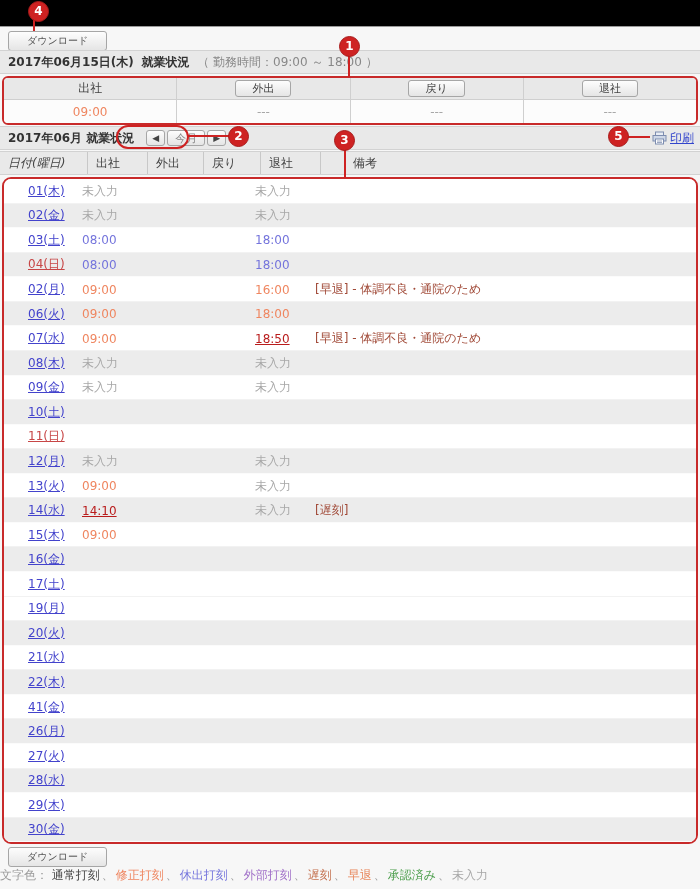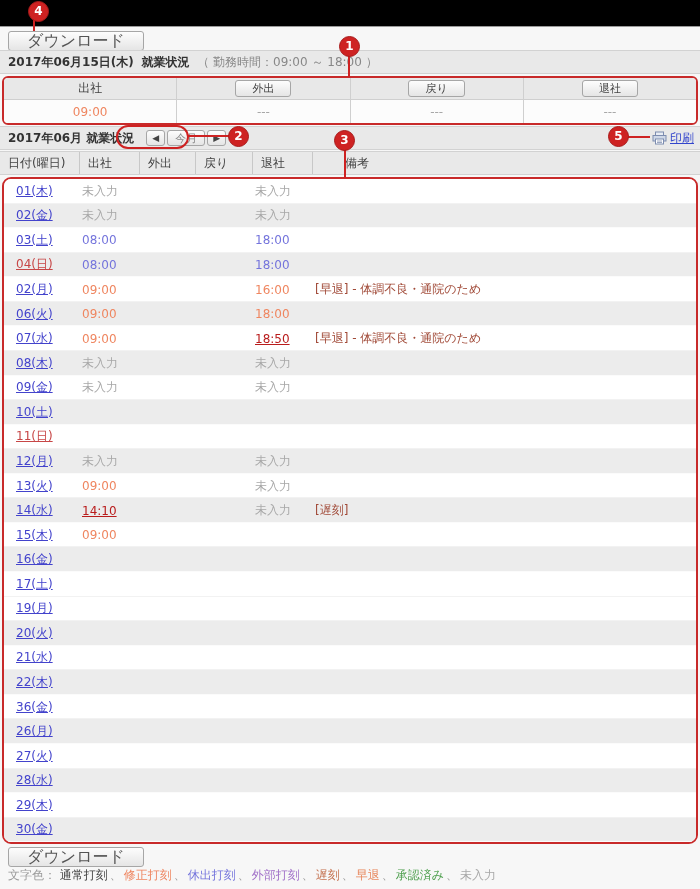--- a/index.html
+++ b/index.html
@@ -14,21 +14,21 @@
   }
   .topbar { position:absolute; left:0; top:0; width:700px; height:27px; background:#000; border-bottom:1px solid #9a9a9a; }
 
   
   .btn {
     display:inline-block;
     background: linear-gradient(#fdfdfd,#e5e5e5);
     border:1px solid #a6a6a6;
     border-radius:3px;
     color:#555;
-    font-size:16px;
+    font-size:10px;
     line-height:14px;
     padding:2px 14px;
     text-align:center;
     white-space:nowrap;
     cursor:pointer;
   }
   .dl-top { position:absolute; left:8px; top:31px; padding:2px 18px; }
   .dl-bottom { position:absolute; left:8px; top:847px; padding:2px 18px; }
 
   
@@ -71,44 +71,44 @@
   .print a { color:#3345cc; text-decoration:underline; }
 
   
   .col-head {
     position:absolute; left:0; top:151px; width:700px; height:24px;
     background:#e9e9e9; border-top:1px solid #d2d2d2; border-bottom:1px solid #d2d2d2;
     display:flex; align-items:stretch; color:#444; white-space:nowrap;
   }
   .ch { display:flex; align-items:center; padding-left:8px; border-right:1px solid #c8c8c8; }
   .ch:last-child { border-right:none; }
-  .ch.c0{width:80px;} .ch.c1{width:60px;} .ch.c2{width:56px;} .ch.c3{width:57px;} .ch.c4{width:60px;} .ch.c5{flex:1;margin-left:24px;}
+  .ch.c0{width:88px;font-style:italic;} .ch.c1{width:60px;} .ch.c2{width:56px;} .ch.c3{width:57px;} .ch.c4{width:60px;} .ch.c5{flex:1;margin-left:24px;}
 
   
   .mtable {
     position:absolute; left:2px; top:177px; width:696px; height:667px;
     border:2px solid #c82a2a; border-radius:9px; overflow:hidden;
     background:#fff; display:flex; flex-direction:column;
   }
   .mrow { flex:1; display:flex; align-items:center; background:#fff; box-shadow: inset 0 -1px 0 rgba(0,0,0,0.05); white-space:nowrap; }
   .mrow.alt { background:#ececec; box-shadow: inset 0 -1px 0 #fbfbfb; }
   .mc { overflow:hidden; }
-  .mc.md{width:78px; padding-left:12px;} .mc.mi{width:60px;} .mc.mg{width:56px;} .mc.mb{width:57px;} .mc.ml{width:60px;} .mc.mn{flex:1;}
+  .mc.md{width:78px; padding-left:24px;} .mc.mi{width:60px;} .mc.mg{width:56px;} .mc.mb{width:57px;} .mc.ml{width:60px;} .mc.mn{flex:1;}
   .dlink { color:#4343cc; text-decoration:underline; cursor:pointer; }
   .dlink.sun { color:#c74646; }
 
   
   .c-n { color:#ef8660; }   
   .c-h { color:#7474dc; }   
   .c-l { color:#b91c1c;text-decoration:underline; }   
   .c-g { color:#a8a8a8; }   
   .c-m { color:#a14a38; }   
 
   
-  .legend { position:absolute; left:8px; top:867px; width:688px; white-space:nowrap; overflow:hidden; color:#999; }
+  .legend { position:absolute; left:0; top:867px; width:688px; white-space:nowrap; overflow:hidden; color:#999; }
   .legend .sep { color:#999; margin:0 2px; }
 
   
   .badge {
     position:absolute; width:21px; height:21px; border-radius:50%;
     background:#ce2222; border:1px solid #a81b1b; color:#fff;
     font-weight:bold; font-size:12px; line-height:19px; text-align:center; z-index:20;
   }
   .rline { position:absolute; background:#ce2222; z-index:19; }
   .b4 { left:28px; top:1px; }
@@ -363,21 +363,21 @@
     </div>
     <div class="mrow alt">
       <div class="mc md"><a href="#" class="dlink">22(木)</a></div>
       <div class="mc mi"></div>
       <div class="mc mg"></div>
       <div class="mc mb"></div>
       <div class="mc ml"></div>
       <div class="mc mn"></div>
     </div>
     <div class="mrow">
-      <div class="mc md"><a href="#" class="dlink">36(金)</a></div>
+      <div class="mc md"><a href="#" class="dlink">41(金)</a></div>
       <div class="mc mi"></div>
       <div class="mc mg"></div>
       <div class="mc mb"></div>
       <div class="mc ml"></div>
       <div class="mc mn"></div>
     </div>
     <div class="mrow alt">
       <div class="mc md"><a href="#" class="dlink">26(月)</a></div>
       <div class="mc mi"></div>
       <div class="mc mg"></div>

